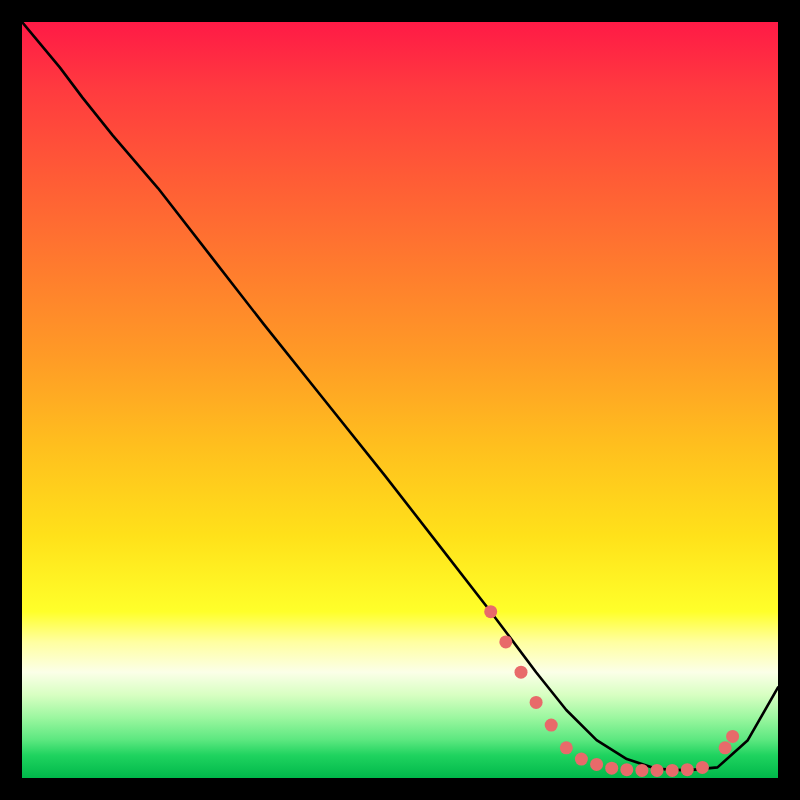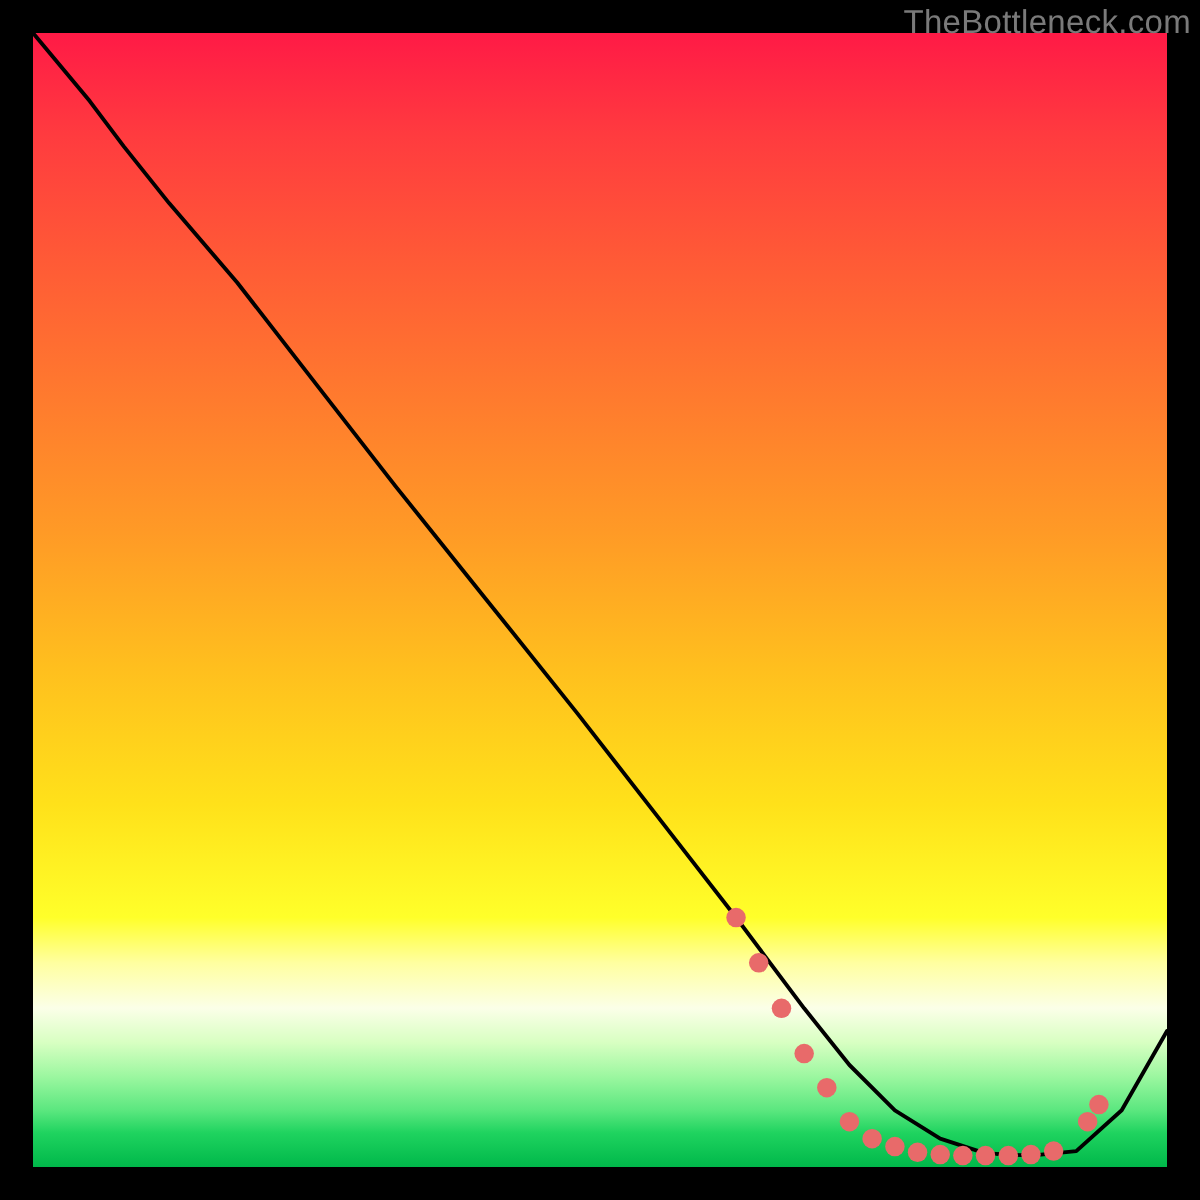--- a/index.html
+++ b/index.html
@@ -59,21 +59,20 @@
     top: 0;
     width: 756px;
     height: 756px;
     z-index: 10;
   }
 </style>
 </head>
 <body>
 
 <div class="frame">
-  <div class="watermark">TheBottleneck.com</div>
 
   <div class="plot-area">
     <svg class="curve" viewBox="0 0 756 756">
       <path id="curve-path" fill="none" stroke="#000000" stroke-width="2.6" stroke-linecap="round" stroke-linejoin="round" d="M0.0 0.0 L37.8 45.4 L60.5 75.6 L90.7 113.4 L136.1 166.3 L189.0 234.4 L241.9 302.4 L302.4 378.0 L362.9 453.6 L415.8 521.6 L468.7 589.7 L514.1 650.2 L544.3 688.0 L574.6 718.2 L604.8 737.1 L635.0 746.9 L665.3 748.4 L695.5 745.4 L725.8 718.2 L756.0 665.3"></path>
       <g id="marker-group">
           <circle cx="468.7" cy="589.7" r="6.5" fill="#e86a6a" stroke="#c24f4f" stroke-width="0"></circle>
           <circle cx="483.8" cy="619.9" r="6.5" fill="#e86a6a" stroke="#c24f4f" stroke-width="0"></circle>
           <circle cx="499.0" cy="650.2" r="6.5" fill="#e86a6a" stroke="#c24f4f" stroke-width="0"></circle>
           <circle cx="514.1" cy="680.4" r="6.5" fill="#e86a6a" stroke="#c24f4f" stroke-width="0"></circle>
           <circle cx="529.2" cy="703.1" r="6.5" fill="#e86a6a" stroke="#c24f4f" stroke-width="0"></circle>

